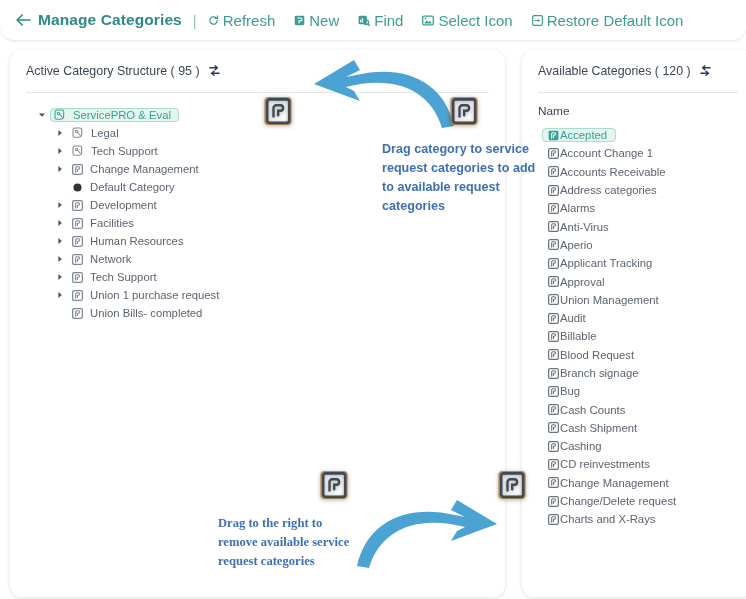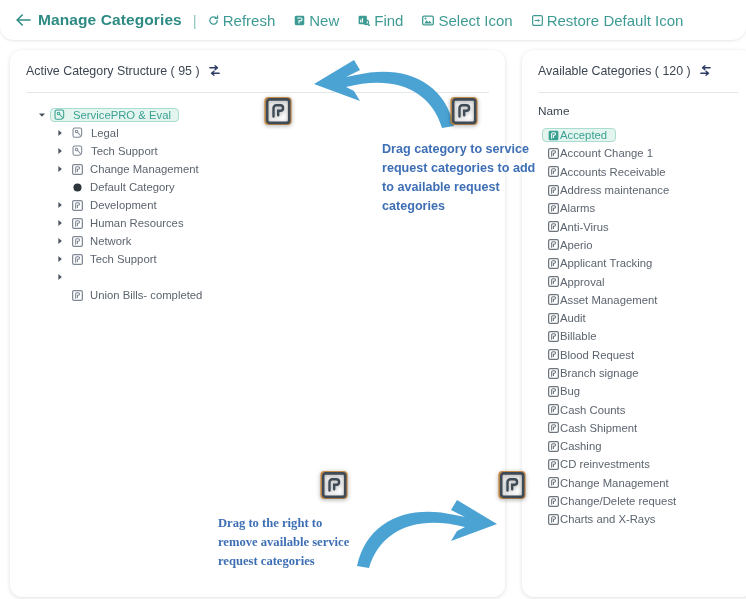--- a/index.html
+++ b/index.html
@@ -401,63 +401,89 @@
             <path d="M2.4 1 L5.8 4 L2.4 7 Z" fill="#4a5260"></path>
           </svg>
         </span>
         <span class="row-inner">
           <span class="ico">
             <svg width="11" height="11" viewBox="0 0 12 12">
               <rect x="0.7" y="0.7" width="10.6" height="10.6" rx="1.5" fill="none" stroke="#7f8894" stroke-width="1.35"></rect>
               <path d="M4 8.9 V4.4 a1.35 1.35 0 0 1 1.35-1.35 h1.5 a1.35 1.35 0 0 1 0 2.7 h-0.9 v2.4" fill="none" stroke="#7f8894" stroke-width="1.2" stroke-linecap="round"></path>
             </svg>
           </span>
-          <span class="node-label">Human Resources</span>
+          <span class="node-label">Facilities</span>
         </span>
       </div>
       <div class="tree-row">
         <span style="display: inline-block; flex: 0 0 auto; width: 28px;"></span>
         <span class="caret">
           <svg width="8" height="8" viewBox="0 0 8 8">
             <path d="M2.4 1 L5.8 4 L2.4 7 Z" fill="#4a5260"></path>
           </svg>
         </span>
         <span class="row-inner">
           <span class="ico">
             <svg width="11" height="11" viewBox="0 0 12 12">
               <rect x="0.7" y="0.7" width="10.6" height="10.6" rx="1.5" fill="none" stroke="#7f8894" stroke-width="1.35"></rect>
               <path d="M4 8.9 V4.4 a1.35 1.35 0 0 1 1.35-1.35 h1.5 a1.35 1.35 0 0 1 0 2.7 h-0.9 v2.4" fill="none" stroke="#7f8894" stroke-width="1.2" stroke-linecap="round"></path>
             </svg>
           </span>
-          <span class="node-label">Network</span>
+          <span class="node-label">Human Resources</span>
         </span>
       </div>
       <div class="tree-row">
         <span style="display: inline-block; flex: 0 0 auto; width: 28px;"></span>
         <span class="caret">
           <svg width="8" height="8" viewBox="0 0 8 8">
             <path d="M2.4 1 L5.8 4 L2.4 7 Z" fill="#4a5260"></path>
           </svg>
         </span>
         <span class="row-inner">
           <span class="ico">
             <svg width="11" height="11" viewBox="0 0 12 12">
               <rect x="0.7" y="0.7" width="10.6" height="10.6" rx="1.5" fill="none" stroke="#7f8894" stroke-width="1.35"></rect>
               <path d="M4 8.9 V4.4 a1.35 1.35 0 0 1 1.35-1.35 h1.5 a1.35 1.35 0 0 1 0 2.7 h-0.9 v2.4" fill="none" stroke="#7f8894" stroke-width="1.2" stroke-linecap="round"></path>
             </svg>
           </span>
+          <span class="node-label">Network</span>
+        </span>
+      </div>
+      <div class="tree-row">
+        <span style="display: inline-block; flex: 0 0 auto; width: 28px;"></span>
+        <span class="caret">
+          <svg width="8" height="8" viewBox="0 0 8 8">
+            <path d="M2.4 1 L5.8 4 L2.4 7 Z" fill="#4a5260"></path>
+          </svg>
+        </span>
+        <span class="row-inner">
+          <span class="ico">
+            <svg width="11" height="11" viewBox="0 0 12 12">
+              <rect x="0.7" y="0.7" width="10.6" height="10.6" rx="1.5" fill="none" stroke="#7f8894" stroke-width="1.35"></rect>
+              <path d="M4 8.9 V4.4 a1.35 1.35 0 0 1 1.35-1.35 h1.5 a1.35 1.35 0 0 1 0 2.7 h-0.9 v2.4" fill="none" stroke="#7f8894" stroke-width="1.2" stroke-linecap="round"></path>
+            </svg>
+          </span>
           <span class="node-label">Tech Support</span>
         </span>
       </div>
       <div class="tree-row">
         <span style="display: inline-block; flex: 0 0 auto; width: 28px;"></span>
         <span class="caret">
           <svg width="8" height="8" viewBox="0 0 8 8">
             <path d="M2.4 1 L5.8 4 L2.4 7 Z" fill="#4a5260"></path>
           </svg>
+        </span>
+        <span class="row-inner">
+          <span class="ico">
+            <svg width="11" height="11" viewBox="0 0 12 12">
+              <rect x="0.7" y="0.7" width="10.6" height="10.6" rx="1.5" fill="none" stroke="#7f8894" stroke-width="1.35"></rect>
+              <path d="M4 8.9 V4.4 a1.35 1.35 0 0 1 1.35-1.35 h1.5 a1.35 1.35 0 0 1 0 2.7 h-0.9 v2.4" fill="none" stroke="#7f8894" stroke-width="1.2" stroke-linecap="round"></path>
+            </svg>
+          </span>
+          <span class="node-label">Union 1 purchase request</span>
         </span>
       </div>
       <div class="tree-row">
         <span style="display: inline-block; flex: 0 0 auto; width: 28px;"></span>
         <span class="caret empty">
           <svg width="8" height="8" viewBox="0 0 8 8">
             <path d="M2.4 1 L5.8 4 L2.4 7 Z" fill="#4a5260"></path>
           </svg>
         </span>
         <span class="row-inner">
@@ -520,21 +546,21 @@
         </span>
       </div>
       <div class="list-row">
         <span class="list-inner">
           <span class="ico">
             <svg width="11" height="11" viewBox="0 0 12 12">
               <rect x="0.7" y="0.7" width="10.6" height="10.6" rx="1.5" fill="none" stroke="#6c757d" stroke-width="1.35"></rect>
               <path d="M4 8.9 V4.4 a1.35 1.35 0 0 1 1.35-1.35 h1.5 a1.35 1.35 0 0 1 0 2.7 h-0.9 v2.4" fill="none" stroke="#6c757d" stroke-width="1.2" stroke-linecap="round"></path>
             </svg>
           </span>
-          <span class="list-label">Address maintenance</span>
+          <span class="list-label">Address categories</span>
         </span>
       </div>
       <div class="list-row">
         <span class="list-inner">
           <span class="ico">
             <svg width="11" height="11" viewBox="0 0 12 12">
               <rect x="0.7" y="0.7" width="10.6" height="10.6" rx="1.5" fill="none" stroke="#6c757d" stroke-width="1.35"></rect>
               <path d="M4 8.9 V4.4 a1.35 1.35 0 0 1 1.35-1.35 h1.5 a1.35 1.35 0 0 1 0 2.7 h-0.9 v2.4" fill="none" stroke="#6c757d" stroke-width="1.2" stroke-linecap="round"></path>
             </svg>
           </span>
@@ -586,21 +612,21 @@
         </span>
       </div>
       <div class="list-row">
         <span class="list-inner">
           <span class="ico">
             <svg width="11" height="11" viewBox="0 0 12 12">
               <rect x="0.7" y="0.7" width="10.6" height="10.6" rx="1.5" fill="none" stroke="#6c757d" stroke-width="1.35"></rect>
               <path d="M4 8.9 V4.4 a1.35 1.35 0 0 1 1.35-1.35 h1.5 a1.35 1.35 0 0 1 0 2.7 h-0.9 v2.4" fill="none" stroke="#6c757d" stroke-width="1.2" stroke-linecap="round"></path>
             </svg>
           </span>
-          <span class="list-label">Asset Management</span>
+          <span class="list-label">Union Management</span>
         </span>
       </div>
       <div class="list-row">
         <span class="list-inner">
           <span class="ico">
             <svg width="11" height="11" viewBox="0 0 12 12">
               <rect x="0.7" y="0.7" width="10.6" height="10.6" rx="1.5" fill="none" stroke="#6c757d" stroke-width="1.35"></rect>
               <path d="M4 8.9 V4.4 a1.35 1.35 0 0 1 1.35-1.35 h1.5 a1.35 1.35 0 0 1 0 2.7 h-0.9 v2.4" fill="none" stroke="#6c757d" stroke-width="1.2" stroke-linecap="round"></path>
             </svg>
           </span>

